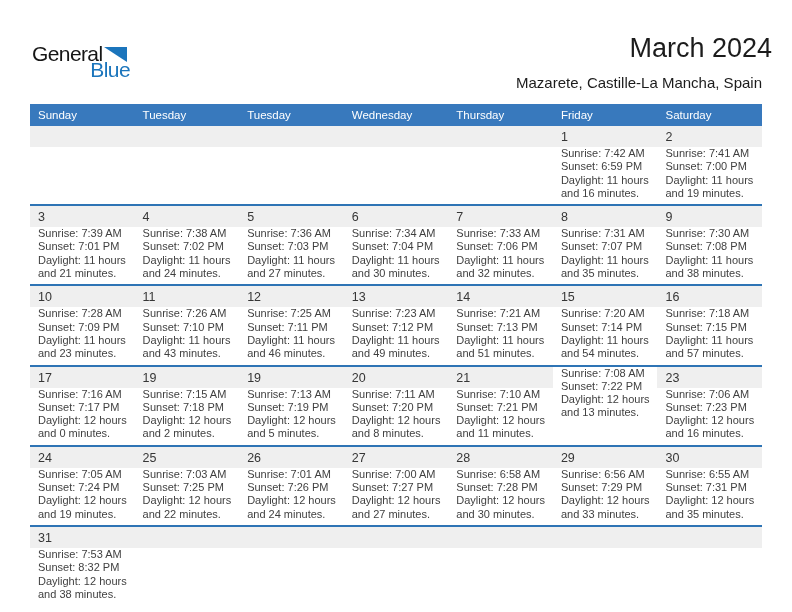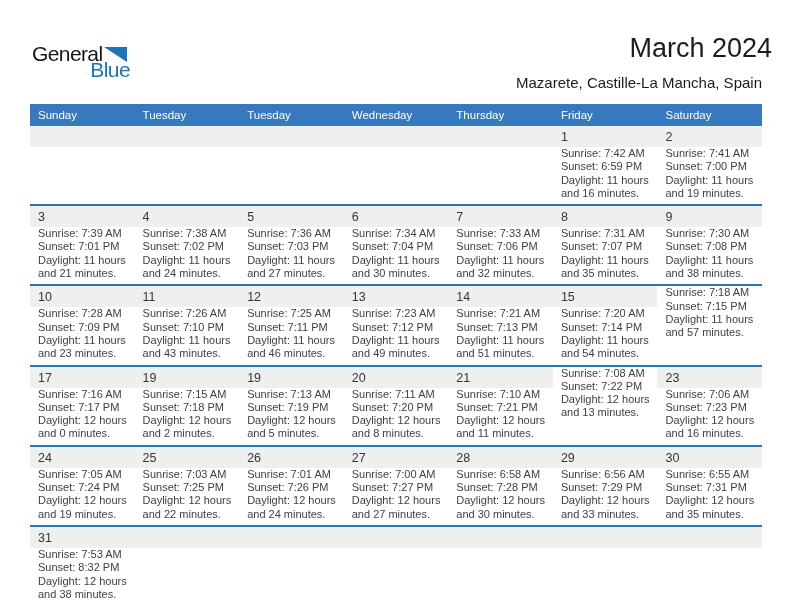--- a/index.html
+++ b/index.html
@@ -242,20 +242,21 @@
           <div class="cell">
             <div class="daynum">15</div>
             <div class="details">
               <div>Sunrise: 7:20 AM</div>
               <div>Sunset: 7:14 PM</div>
               <div>Daylight: 11 hours</div>
               <div>and 54 minutes.</div>
             </div>
           </div>
           <div class="cell">
+            <div class="daynum">16</div>
             <div class="details">
               <div>Sunrise: 7:18 AM</div>
               <div>Sunset: 7:15 PM</div>
               <div>Daylight: 11 hours</div>
               <div>and 57 minutes.</div>
             </div>
           </div>
         </div>
         <div class="week">
           <div class="cell">

